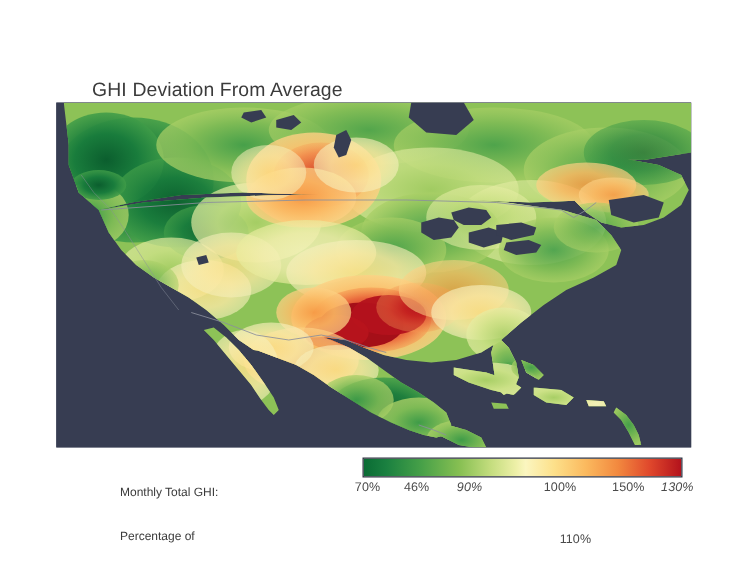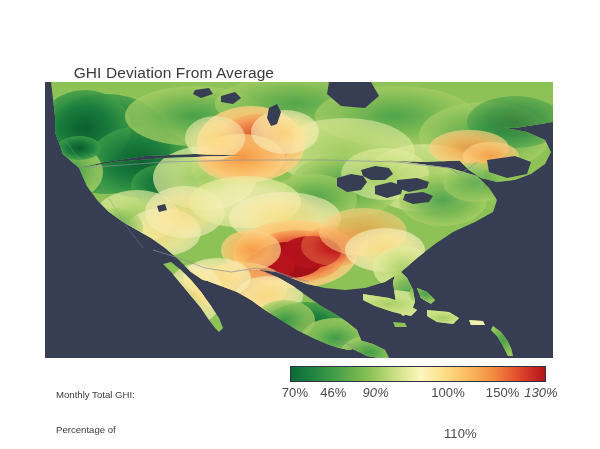--- a/index.html
+++ b/index.html
@@ -25,21 +25,21 @@
     background:#373d52;overflow:hidden;
   }
   .map-ocean{position:absolute;inset:0;background:#373d52;}
   .map-field{position:absolute;inset:0;}
 
   
   .caption{
     position:absolute;left:56px;top:366px;
     font-size:9.6px;line-height:11.6px;color:#3b3b3b;white-space:pre;
   }
-  .caption span{display:block;}
+  .caption span{display:block;margin-left:40px;}
 
   
   .cbar-wrap{position:absolute;left:290px;top:366px;width:256px;}
   .cbar{
     position:relative;width:254px;height:14px;border:1px solid #2f3340;
     background:linear-gradient(to right,
       #0a6b34 0%,
       #1a8040 7%,
       #46a048 18%,
       #86bf52 30%,
@@ -47,21 +47,21 @@
       #eef0a8 48%,
       #fbf6c0 51%,
       #fde08a 60%,
       #fbb95e 70%,
       #f2893f 80%,
       #e0482c 90%,
       #b3121c 100%);
   }
   .cbar-ticks{position:relative;width:256px;height:14px;margin-top:3px;}
   .cbar-ticks span{
-    position:absolute;top:0;font-size:13px;color:#4a4a4a;
+    position:absolute;top:0;font-size:10px;color:#4a4a4a;
     transform:translateX(-50%);white-space:nowrap;letter-spacing:.1px;
   }
 </style>
 </head>
 <body>
 
 <div class="page">
 
   <div class="title">
     <span>GHI Deviation From Average</span>

